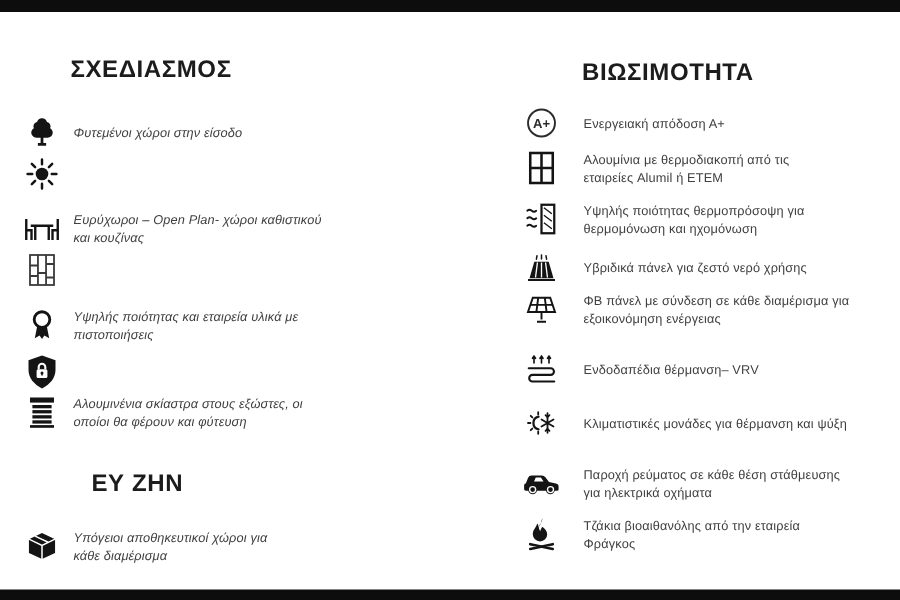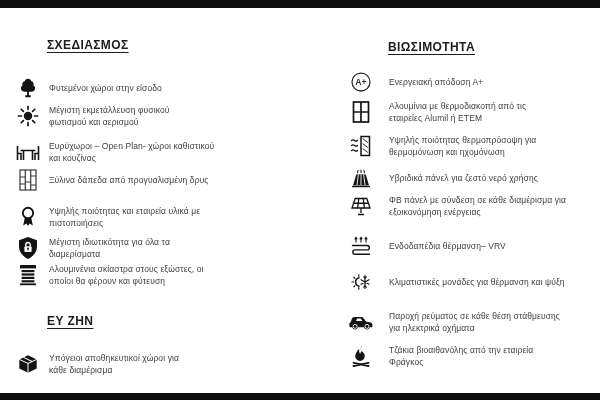--- a/index.html
+++ b/index.html
@@ -6,35 +6,35 @@
   body{
     width:600px;height:400px;position:relative;overflow:hidden;
     background:#ffffff;
     font-family:"Liberation Sans","DejaVu Sans",sans-serif;
   }
   .bar{position:absolute;left:0;width:600px;background:#0d0d0d;}
   .bar-top{top:0;height:8px;}
   .bar-bottom{bottom:0;height:7px;}
   .col-header{
     position:absolute;
-    font-size:12px;font-weight:bold;color:#1c1c1c;
-    text-decoration:underline;text-underline-offset:3px;
+    font-size:16px;font-weight:bold;color:#1c1c1c;
+    text-underline-offset:3px;
     letter-spacing:.4px;
   }
   .row{position:absolute;display:flex;align-items:center;min-height:24px;}
   .row-left{left:14px;}
   .row-right{left:346px;}
   .ic{flex:0 0 auto;display:flex;align-items:center;justify-content:center;}
   .row-left .ic{width:28px;margin-right:7px;}
   .row-right .ic{width:30px;margin-right:13px;}
   .txt{
     font-size:8.5px;line-height:12px;color:#404040;
     white-space:pre-line;letter-spacing:.1px;
   }
-  .row-left .txt{width:190px;}
+  .row-left .txt{width:190px;font-style:italic;}
   .row-right .txt{width:215px;}
   svg{display:block;}
 </style>
 </head>
 <body>
 
 <div class="bar bar-top"></div>
 <div class="bar bar-bottom"></div>
 
 <div class="col-header" style="left:47px;top:38px;">ΣΧΕΔΙΑΣΜΟΣ</div>
@@ -50,22 +50,20 @@
 
 <div class="row row-left" style="top:104px;">
   <div class="ic">
     <svg width="22" height="22" viewBox="0 0 24 24">
         <circle cx="12" cy="12" r="4.6" fill="#141414"></circle>
         <g stroke="#141414" stroke-width="1.8" stroke-linecap="round">
           <path d="M12 1.5v3.4M12 19.1v3.4M1.5 12h3.4M19.1 12h3.4M4.6 4.6 7 7M17 17l2.4 2.4M4.6 19.4 7 17M17 7l2.4-2.4"></path>
         </g>
       </svg>
   </div>
-  <div class="txt">Μέγιστη εκμετάλλευση φυσικού
-φωτισμού και αερισμού</div>
 </div>
 
 <div class="row row-left" style="top:140px;">
   <div class="ic">
     <svg width="24" height="22" viewBox="0 0 24 22" fill="none" stroke="#141414" stroke-width="1.6">
         <path d="M4.5 9.5h15M7.5 9.5V19M16.5 9.5V19"></path>
         <path d="M1.5 5v14M1.5 12.5h3.5V19"></path>
         <path d="M22.5 5v14M22.5 12.5H19V19"></path>
       </svg>
   </div>
@@ -74,21 +72,20 @@
 </div>
 
 <div class="row row-left" style="top:168px;">
   <div class="ic">
     <svg width="20" height="24" viewBox="0 0 20 24" fill="none" stroke="#3a3a3a" stroke-width="1.2">
         <rect x="2" y="2" width="16" height="20"></rect>
         <path d="M7.3 2v20M12.7 2v20"></path>
         <path d="M2 9h5.3M7.3 14h5.4M12.7 8H18M2 16h5.3M12.7 17H18"></path>
       </svg>
   </div>
-  <div class="txt">Ξύλινα δάπεδα από προγυαλισμένη δρυς</div>
 </div>
 
 <div class="row row-left" style="top:205px;">
   <div class="ic">
     <svg width="20" height="24" viewBox="0 0 20 24" fill="none">
         <circle cx="10" cy="8" r="5.2" stroke="#141414" stroke-width="1.9"></circle>
         <path fill="#141414" d="M6.8 12.5 5.2 20.5l3.2-1.9L10 21l1.6-2.4 3.2 1.9-1.6-8-3.2 1z"></path>
       </svg>
   </div>
   <div class="txt">Υψηλής ποιότητας και εταιρεία υλικά με
@@ -98,40 +95,38 @@
 <div class="row row-left" style="top:236px;">
   <div class="ic">
     <svg width="20" height="24" viewBox="0 0 20 24">
         <path fill="#141414" d="M10 1 19 4.2v6.3c0 5.6-3.6 9.6-9 12.5-5.4-2.9-9-6.9-9-12.5V4.2z"></path>
         <rect x="6.4" y="10.2" width="7.2" height="5.8" rx="1" fill="#fff"></rect>
         <path d="M7.8 10.2V8.7a2.2 2.2 0 0 1 4.4 0v1.5" stroke="#fff" stroke-width="1.4" fill="none"></path>
         <circle cx="10" cy="12.6" r="1" fill="#141414"></circle>
         <path d="M10 12.6v1.7" stroke="#141414" stroke-width="1"></path>
       </svg>
   </div>
-  <div class="txt">Μέγιστη ιδιωτικότητα για όλα τα
-διαμερίσματα</div>
 </div>
 
 <div class="row row-left" style="top:263px;">
   <div class="ic">
     <svg width="20" height="24" viewBox="0 0 20 24" fill="#141414">
         <rect x="2" y="2" width="16" height="3.4"></rect>
         <rect x="3.6" y="7" width="12.8" height="2.2"></rect>
         <rect x="3.6" y="10.4" width="12.8" height="2.2"></rect>
         <rect x="3.6" y="13.8" width="12.8" height="2.2"></rect>
         <rect x="3.6" y="17.2" width="12.8" height="2.2"></rect>
         <rect x="2" y="20.4" width="16" height="1.8"></rect>
       </svg>
   </div>
   <div class="txt">Αλουμινένια σκίαστρα στους εξώστες, οι
 οποίοι θα φέρουν και φύτευση</div>
 </div>
 
-<div class="col-header" style="left:47px;top:314px;">ΕΥ ΖΗΝ</div>
+<div class="col-header" style="left:61px;top:314px;">ΕΥ ΖΗΝ</div>
 
 <div class="row row-left" style="top:352px;align-items:center;">
   <div class="ic">
     <svg width="22" height="22" viewBox="0 0 24 24">
         <path fill="#141414" d="M12 2.5 21.5 7v10L12 21.5 2.5 17V7z"></path>
         <path d="M2.5 7 12 11.5 21.5 7M12 11.5v10M7 4.8l9.5 4.5" stroke="#fff" stroke-width="1.1" fill="none"></path>
       </svg>
   </div>
   <div class="txt">Υπόγειοι αποθηκευτικοί χώροι για
 κάθε διαμέρισμα</div>

